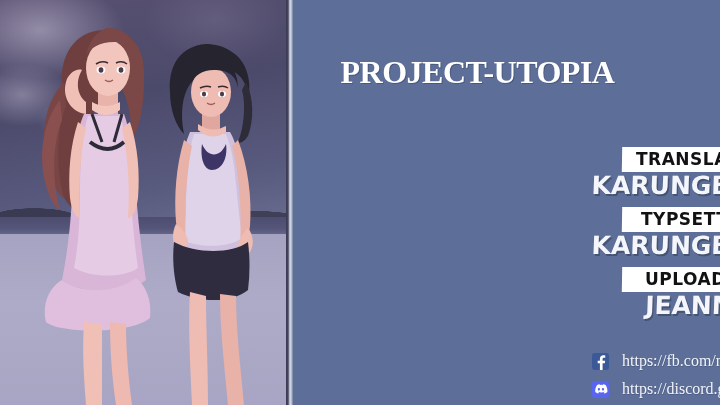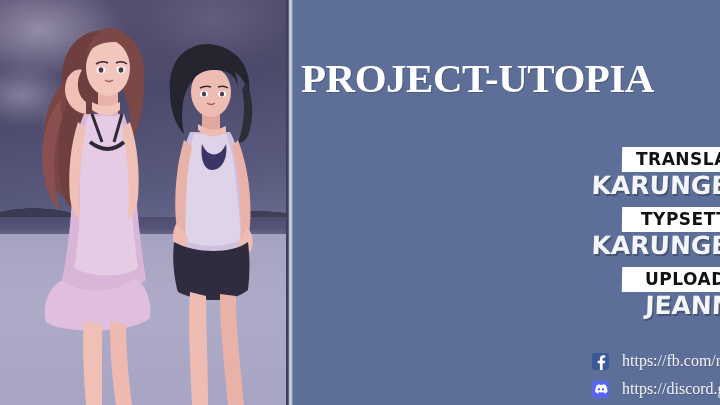--- a/index.html
+++ b/index.html
@@ -79,21 +79,21 @@
     background: #5d6f98;
   }
 
   #title {
     position: absolute;
     left: 0; top: 54px;
     width: 369px;
     text-align: center;
     font-family: "Liberation Serif", "DejaVu Serif", serif;
     font-weight: bold;
-    font-size: 41px;
+    font-size: 32px;
     letter-spacing: -0.5px;
     color: #ffffff;
     text-shadow: 1px 1px 0 rgba(40,48,70,0.35);
     white-space: nowrap;
   }
 
   
   #staff {
     position: absolute;
     left: 297px; top: 147px;

